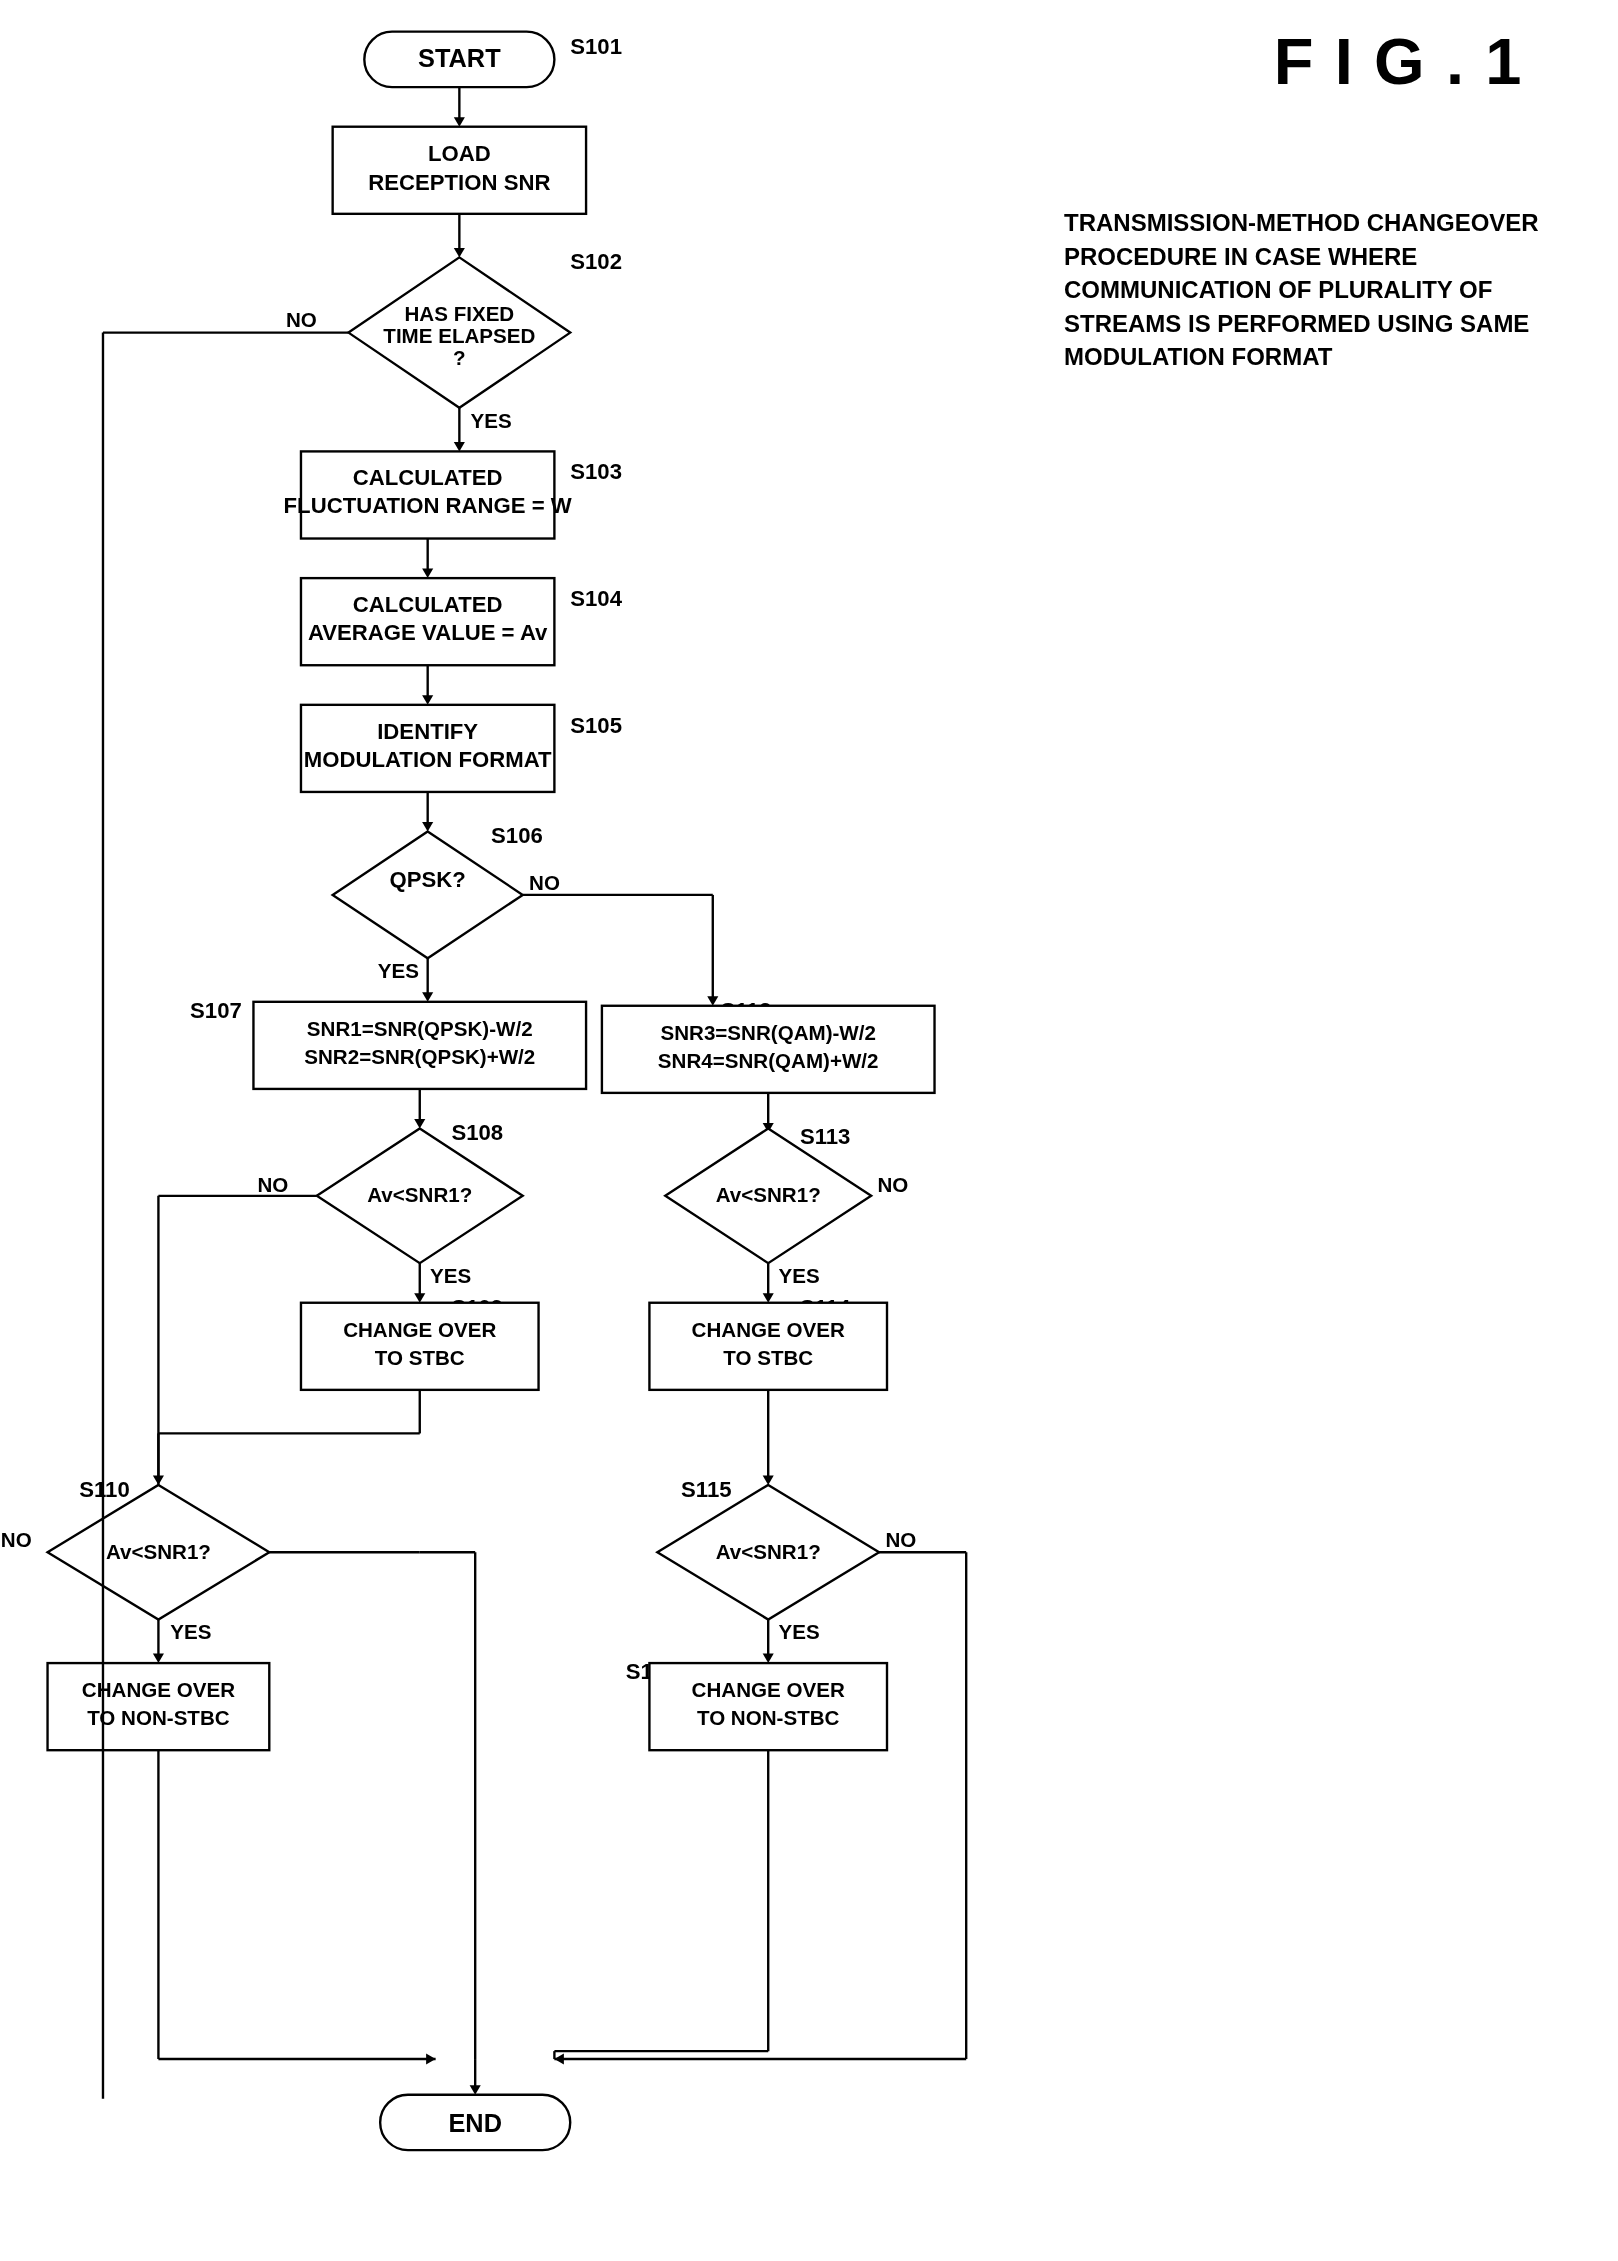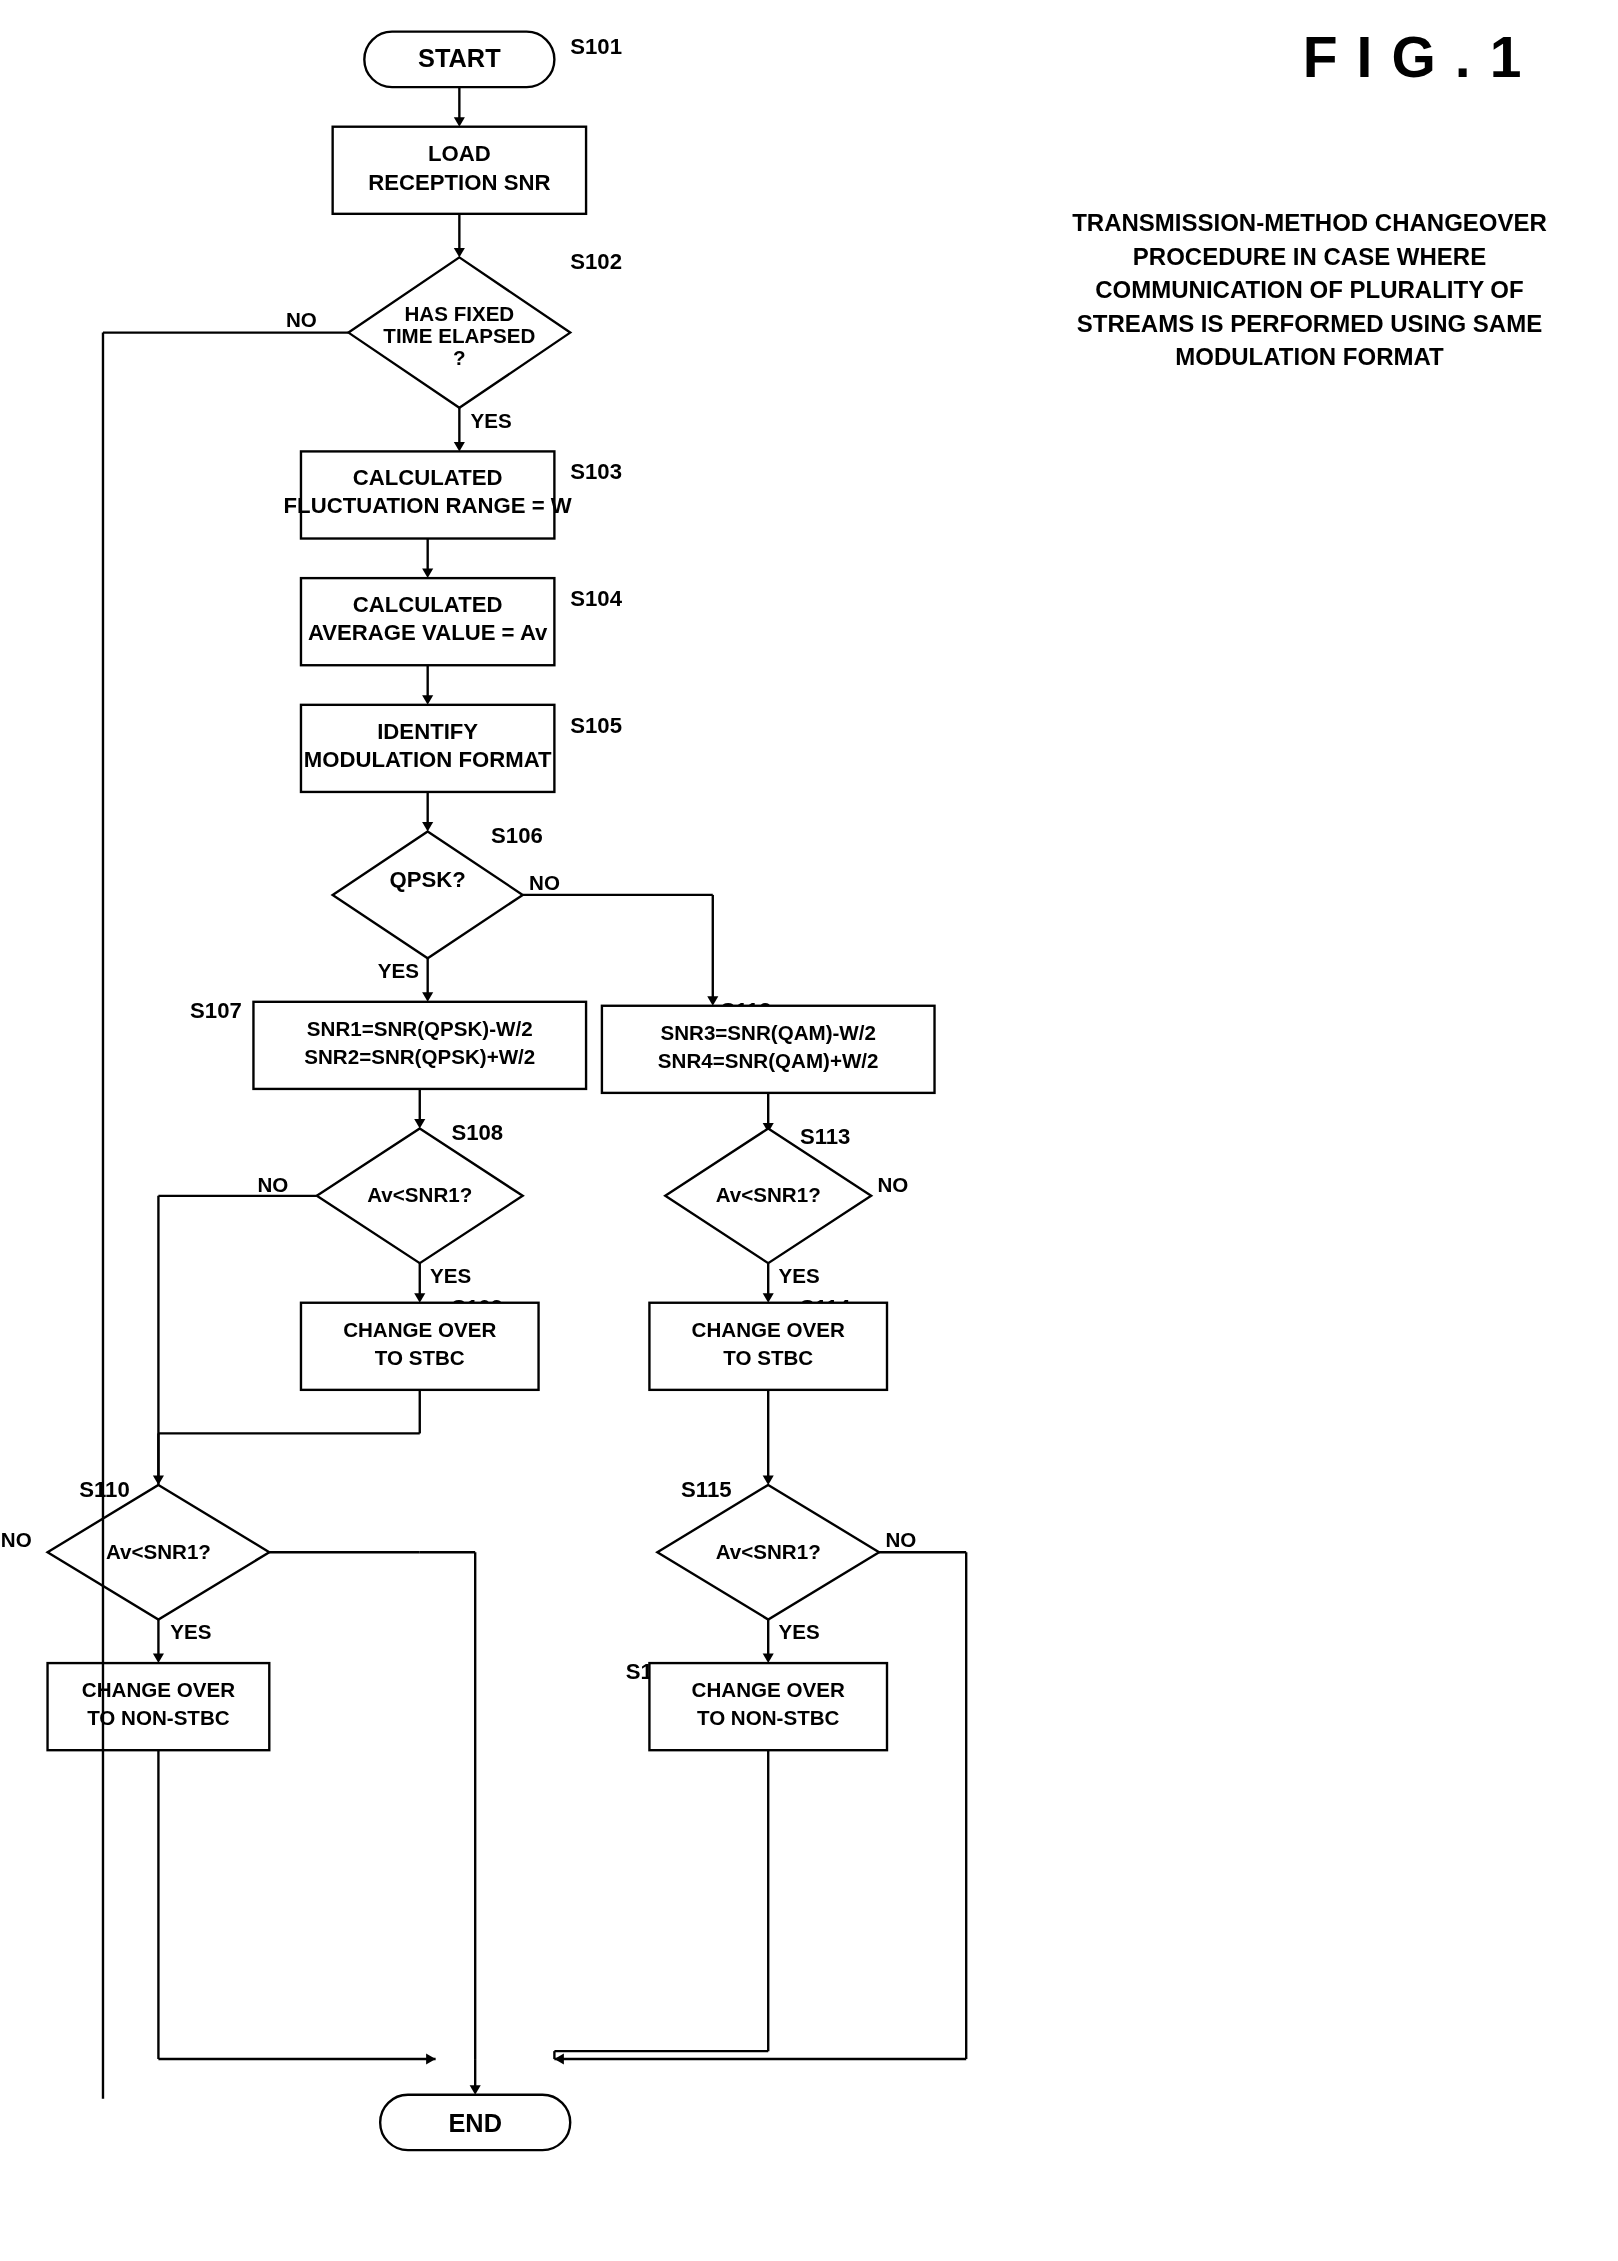--- a/index.html
+++ b/index.html
@@ -18,34 +18,33 @@
       background: #fff;
       position: relative;
       padding: 32px;
     }
 
     
     .fig-title {
       position: absolute;
       top: 24px;
       right: 95px;
-      font-size: 57px;
+      font-size: 65px;
       font-weight: bold;
       letter-spacing: 1.6px;
     }
 
     
     .description {
       position: absolute;
       top: 206px;
       right: 63px;
       width: 491px;
       font-size: 24px;
       font-weight: bold;
-      text-align: center;
       line-height: 1.4;
     }
   </style>
 </head>
 <body>
 
 <div class="page">
 
   <div class="fig-title">F I G . 1</div>
 

